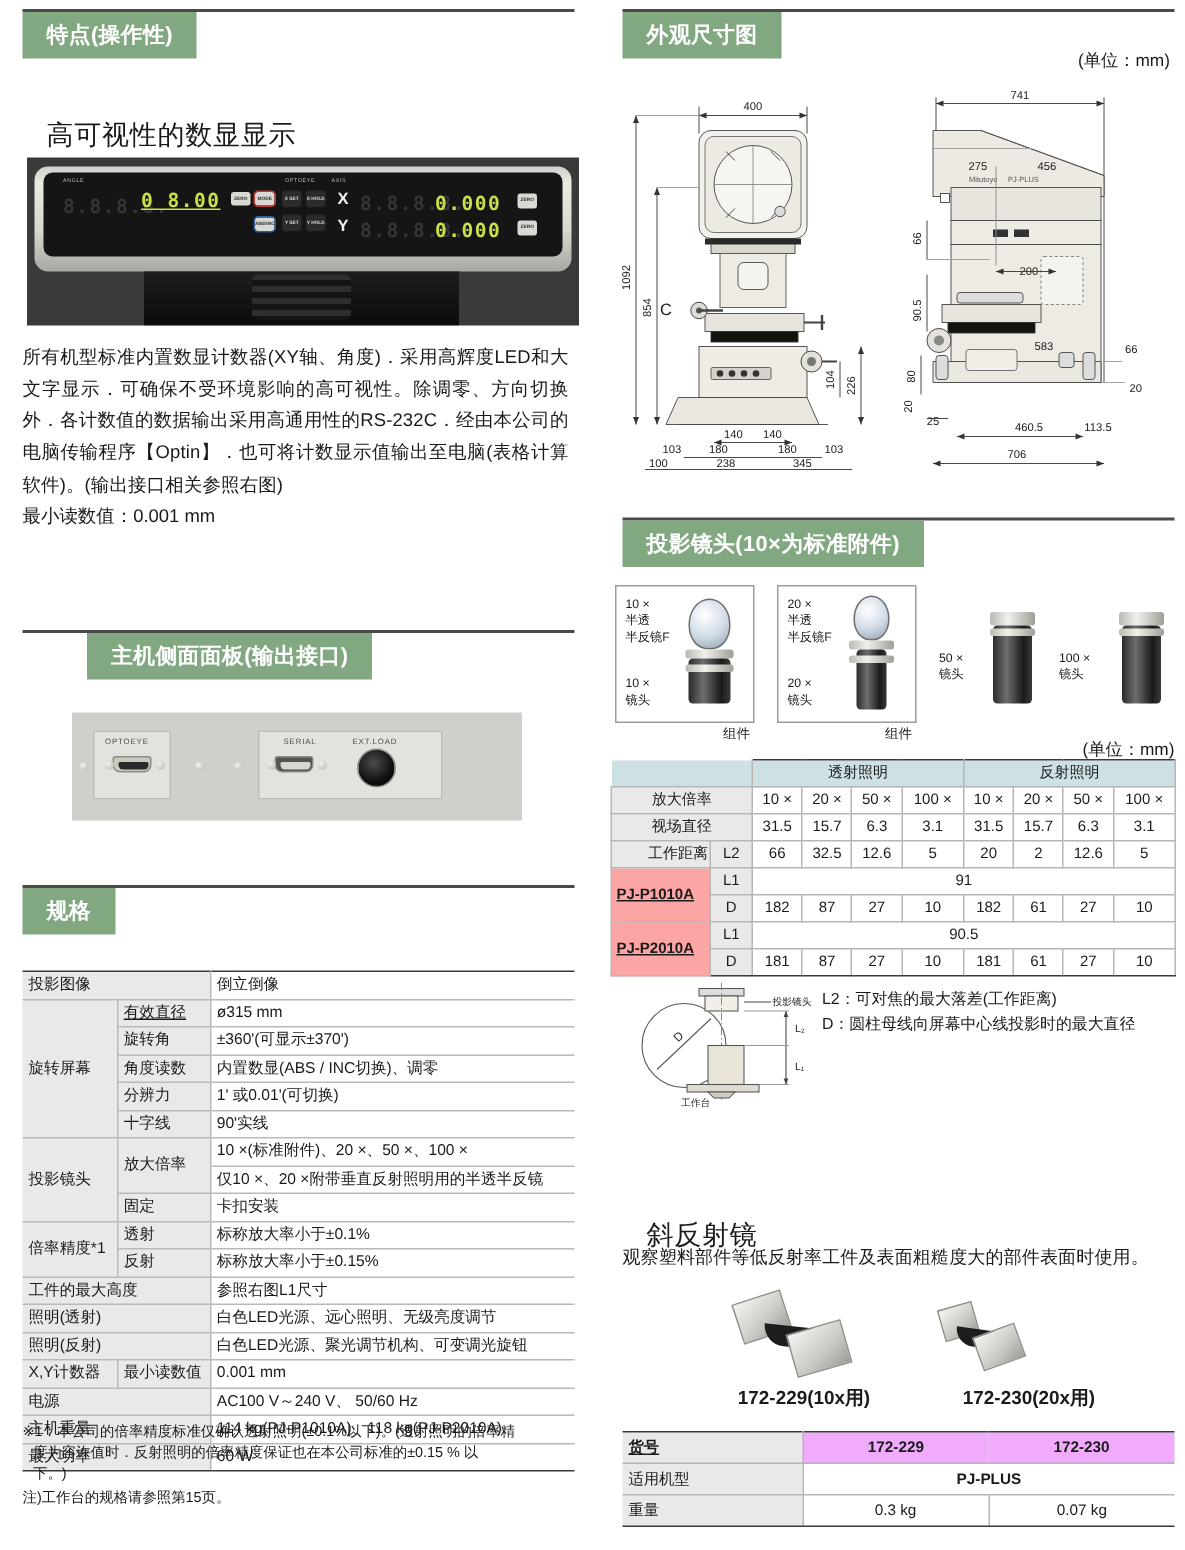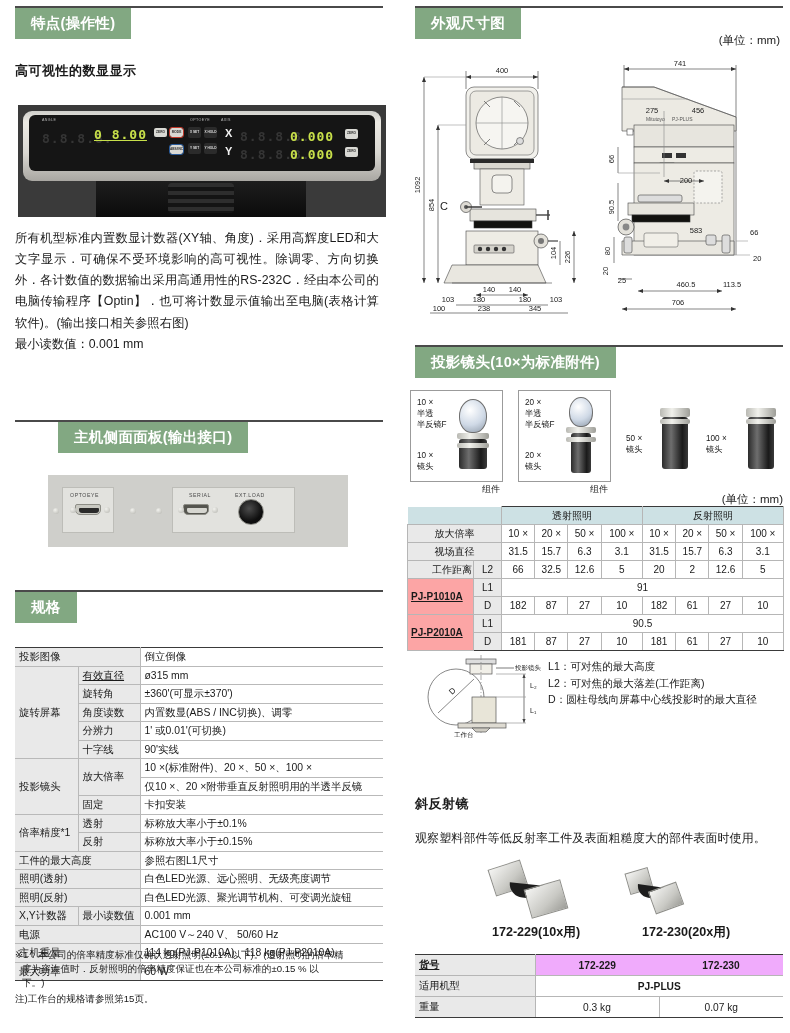--- a/index.html
+++ b/index.html
@@ -35,21 +35,21 @@
     font-size: 14.5px;
     letter-spacing: 0.3px;
     white-space: nowrap;
   }
   .rule-top {
     position: absolute; height: 2px; background: #4a4a4a;
   }
 
   
   h2.subhead {
-    font-size: 13px; font-weight: bold; margin: 0;
+    font-size: 18px; font-weight: normal; margin: 16px;
     letter-spacing: 0.5px;
   }
   p.body {
     font-size: 12.3px; line-height: 1.72; margin: 0;
     text-align: justify; letter-spacing: 0.1px;
   }
   .unit-note { font-size: 11.5px; text-align: right; }
 
   
   .photo { position: relative; overflow: hidden; }
@@ -678,21 +678,20 @@
         <path d="M110 68 l-1.6 -4 h3.2 z" fill="#444" stroke="none"></path>
         <line x1="82" y1="19" x2="112" y2="19" stroke="#999"></line>
         <line x1="82" y1="42" x2="112" y2="42" stroke="#999"></line>
         <line x1="92" y1="68" x2="112" y2="68" stroke="#999"></line>
         <text x="116" y="33" fill="#222" stroke="none" font-size="7">L₂</text>
         <text x="116" y="58" fill="#222" stroke="none" font-size="7">L₁</text>
       </g>
     </svg>
 
     <div class="legend" style="position:absolute; left:148px; top:658px; width:240px;">
-      <div>L1：可对焦的最大高度</div>
       <div>L2：可对焦的最大落差(工作距离)</div>
       <div>D：圆柱母线向屏幕中心线投影时的最大直径</div>
     </div>
 
     <h2 class="subhead" style="position:absolute; left:15px; top:795px;">斜反射镜</h2>
     <p class="body" style="position:absolute; left:15px; top:828px; width:370px; font-size:12px;">观察塑料部件等低反射率工件及表面粗糙度大的部件表面时使用。</p>
 
     <div style="position:absolute; left:15px; top:862px; width:368px; height:75px;">
       <div style="position:absolute; left:72px; top:0px; width:90px; height:62px;">
         <div class="mir-plate" style="left:4px; top:2px; width:34px; height:28px; transform:rotate(-18deg);"></div>

